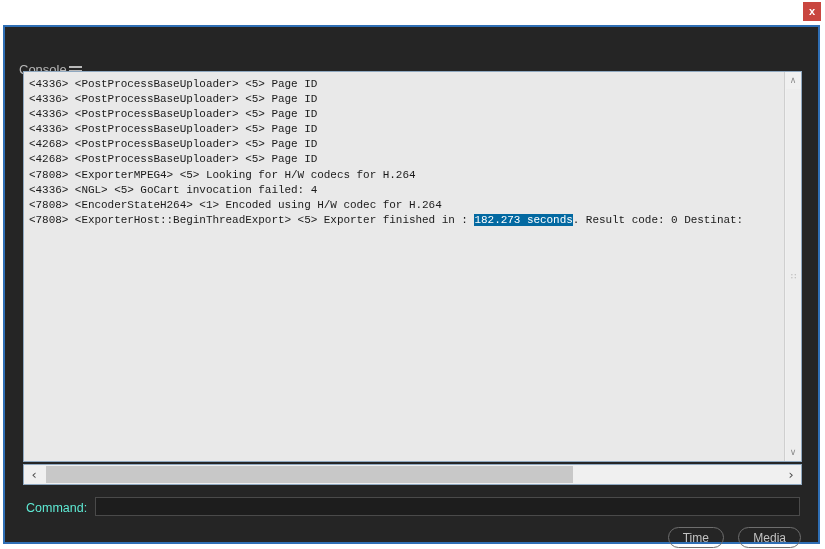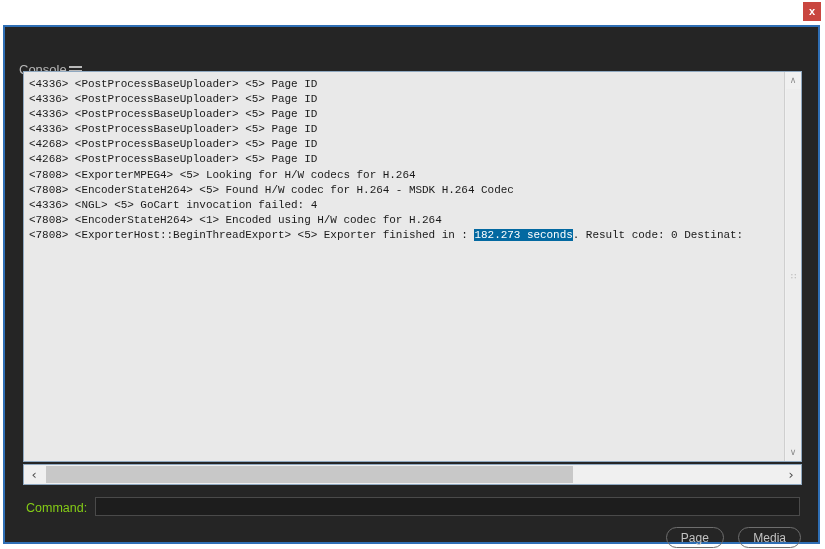--- a/index.html
+++ b/index.html
@@ -198,21 +198,21 @@
     position: absolute;
     left: 0;
     top: 468px;
     width: 100%;
     height: 30px;
   }
   #command-label {
     position: absolute;
     left: 21px;
     top: 6px;
-    color: #84cc16;
+    color: #5eead4;
     font-size: 12.5px;
   }
   #command-input {
     position: absolute;
     left: 90px;
     top: 2px;
     width: 705px;
     height: 19px;
     background: #1d1d1d;
     border: 1px solid #4a4a4a;
@@ -270,21 +270,20 @@
 
   <div id="log-area">
     <div id="log-lines">
         <div class="log-line">&lt;4336&gt; &lt;PostProcessBaseUploader&gt; &lt;5&gt; Page ID</div>
         <div class="log-line">&lt;4336&gt; &lt;PostProcessBaseUploader&gt; &lt;5&gt; Page ID</div>
         <div class="log-line">&lt;4336&gt; &lt;PostProcessBaseUploader&gt; &lt;5&gt; Page ID</div>
         <div class="log-line">&lt;4336&gt; &lt;PostProcessBaseUploader&gt; &lt;5&gt; Page ID</div>
         <div class="log-line">&lt;4268&gt; &lt;PostProcessBaseUploader&gt; &lt;5&gt; Page ID</div>
         <div class="log-line">&lt;4268&gt; &lt;PostProcessBaseUploader&gt; &lt;5&gt; Page ID</div>
         <div class="log-line">&lt;7808&gt; &lt;ExporterMPEG4&gt; &lt;5&gt; Looking for H/W codecs for H.264</div>
-        <div class="log-line">&lt;7808&gt; &lt;EncoderStateH264&gt; &lt;5&gt; Found H/W codec for H.264 - MSDK H.264 Codec</div>
         <div class="log-line">&lt;4336&gt; &lt;NGL&gt; &lt;5&gt; GoCart invocation failed: 4</div>
         <div class="log-line">&lt;7808&gt; &lt;EncoderStateH264&gt; &lt;1&gt; Encoded using H/W codec for H.264</div>
         <div class="log-line"><span>&lt;7808&gt; &lt;ExporterHost::BeginThreadExport&gt; &lt;5&gt; Exporter finished in : </span><span class="sel">182.273 seconds</span><span>. Result code: 0 Destinat:</span></div>
       </div>
 
     <div id="log-vscroll">
       <div class="vs-arrow" id="vs-up">∧</div>
       <div id="vs-thumb">
         <div id="vs-grip">∷</div>
       </div>
@@ -297,17 +296,17 @@
     <div id="hs-thumb"></div>
     <div class="hs-arrow" id="hs-right">›</div>
   </div>
 
   <div id="command-row">
     <div id="command-label">Command:</div>
     <input id="command-input" type="text" placeholder="" style="">
   </div>
 
   <div id="footer-buttons">
-    <span class="pill-button">Page</span>
+    <span class="pill-button">Time</span>
     <span class="pill-button">Media</span>
   </div>
 
 </div>
 
 </body></html>

